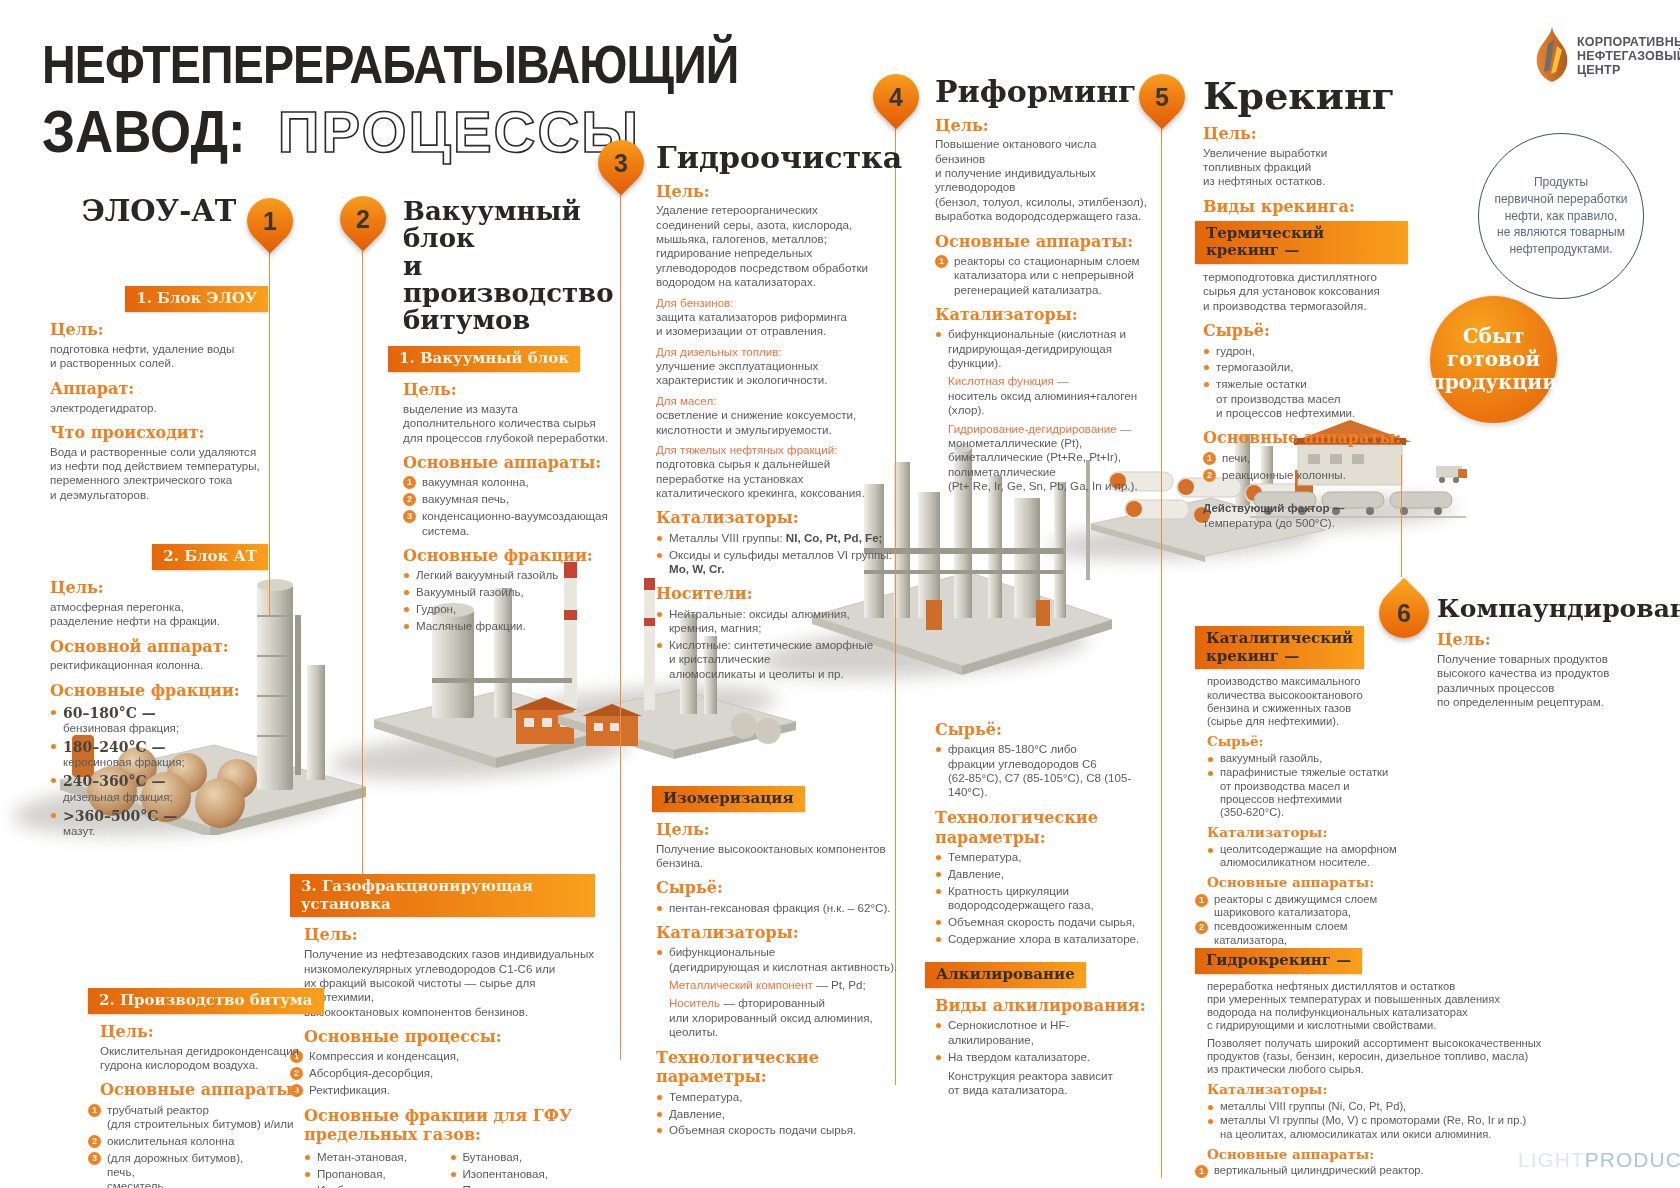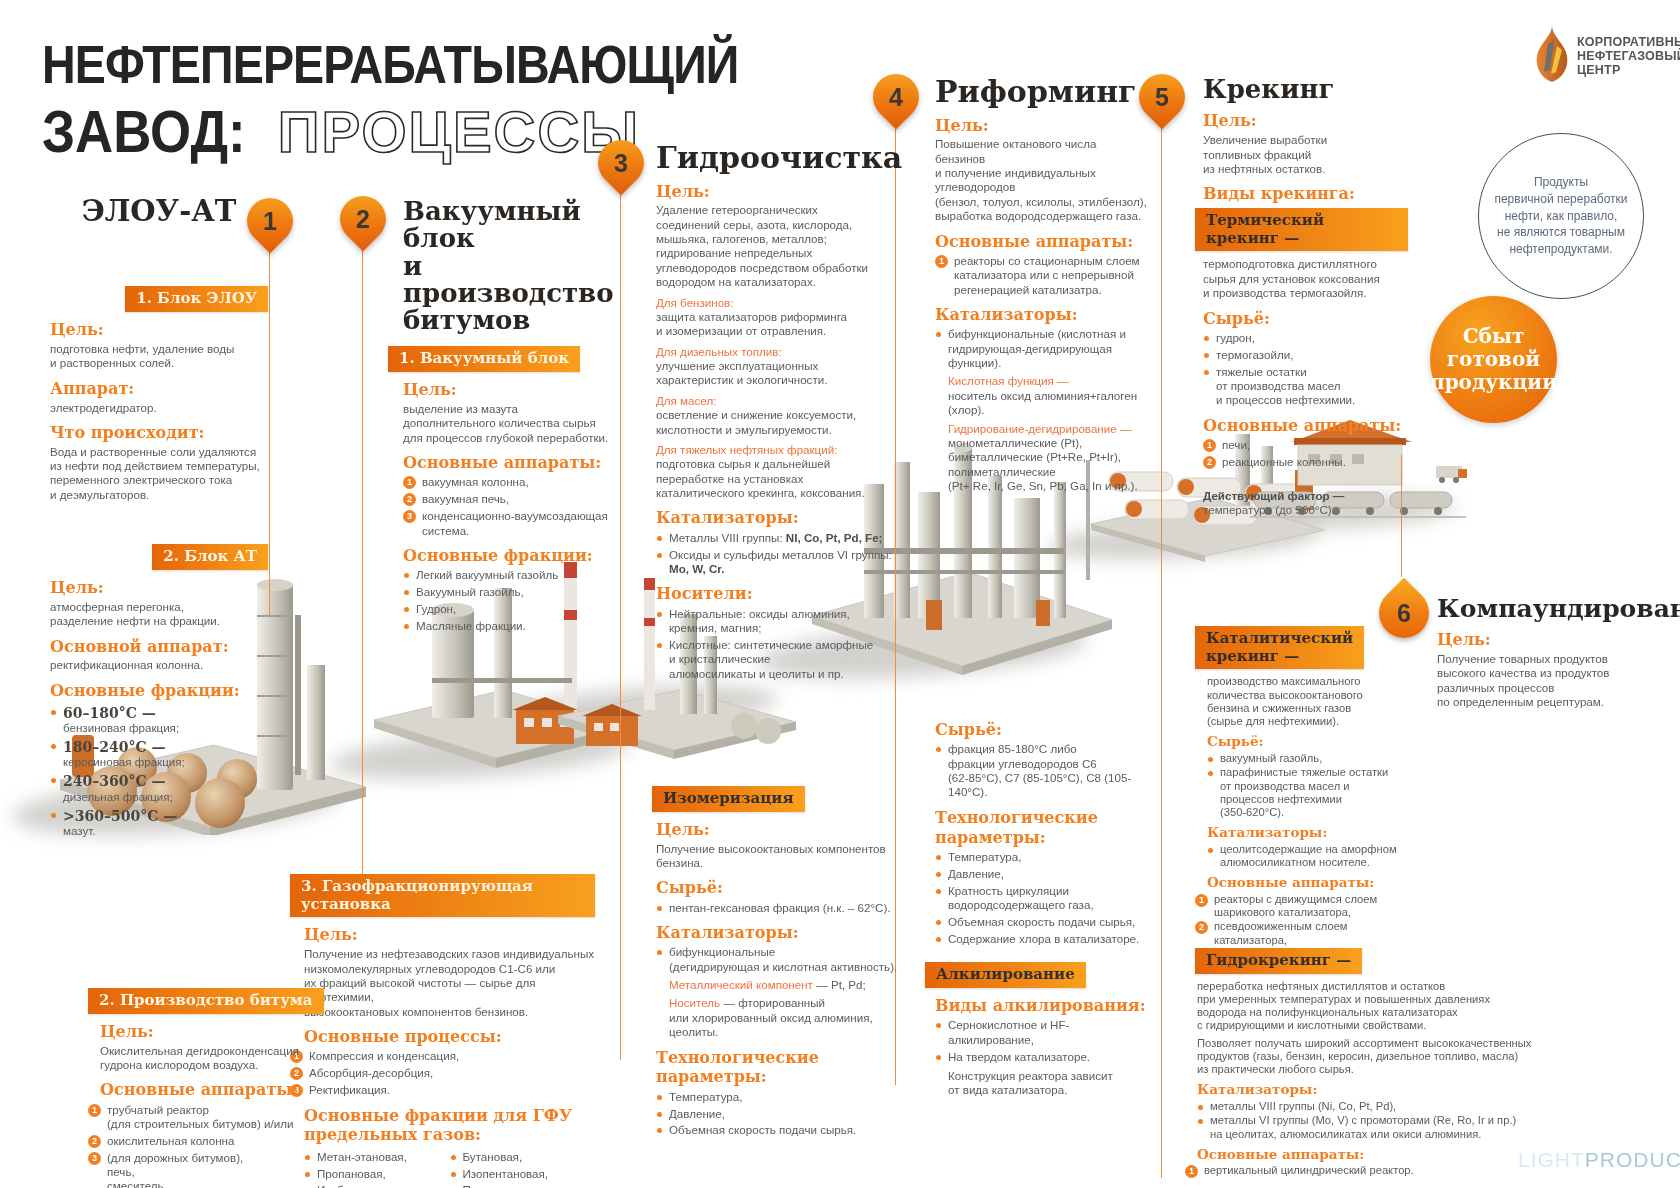--- a/index.html
+++ b/index.html
@@ -488,21 +488,21 @@
     <div class="olabel">Виды алкилирования:</div>
     <div class="blist">
         <div class="li">Сернокислотное и HF-алкилирование,</div>
         <div class="li">На твердом катализаторе.</div>
       </div>
     <div class="body" style="margin-left:13px;margin-top:5px">Конструкция реактора зависит
 от вида катализатора.</div>
   </div>
 
   <div class="col" style="left:1203px;top:76px;width:205px">
-    <div class="sec-title" style="font-size:26px">Крекинг</div>
+    <div class="sec-title" style="font-size:38px">Крекинг</div>
     <div class="olabel">Цель:</div>
     <div class="body">Увеличение выработки
 топливных фракций
 из нефтяных остатков.</div>
     <div class="olabel">Виды крекинга:</div>
     <div style="margin:4px 0 0 -8px"><span class="obox dark">Термический крекинг —</span></div>
     <div class="body" style="margin-top:6px">термоподготовка дистиллятного
 сырья для установок коксования
 и производства термогазойля.</div>
     <div class="olabel">Сырьё:</div>
@@ -550,21 +550,21 @@
 шарикового катализатора,</div>
           <div class="li">псевдоожиженным слоем
 катализатора,</div>
           <div class="li">лифт-реакторы.</div>
         </div>
     </div>
   </div>
 
   <div class="col tight" style="left:1195px;top:948px;width:415px">
     <span class="obox dark">Гидрокрекинг —</span>
-    <div style="margin-left:2px">
+    <div style="margin-left:12px">
       <div class="body" style="margin-top:6px">переработка нефтяных дистиллятов и остатков
 при умеренных температурах и повышенных давлениях
 водорода на полифункциональных катализаторах
 с гидрирующими и кислотными свойствами.</div>
       <div class="body" style="margin-top:4px">Позволяет получать широкий ассортимент высококачественных
 продуктов (газы, бензин, керосин, дизельное топливо, масла)
 из практически любого сырья.</div>
       <div class="olabel sm">Катализаторы:</div>
       <div class="blist">
           <div class="li">металлы VIII группы (Ni, Co, Pt, Pd),</div>

